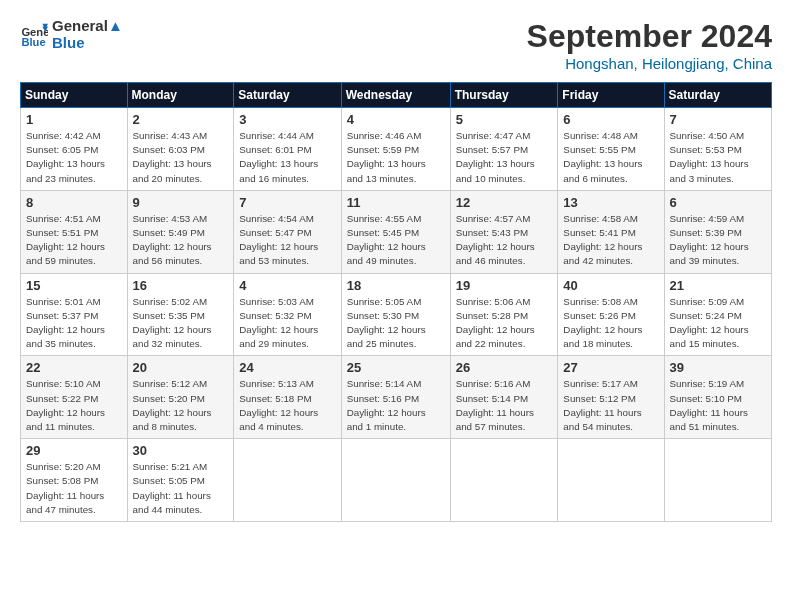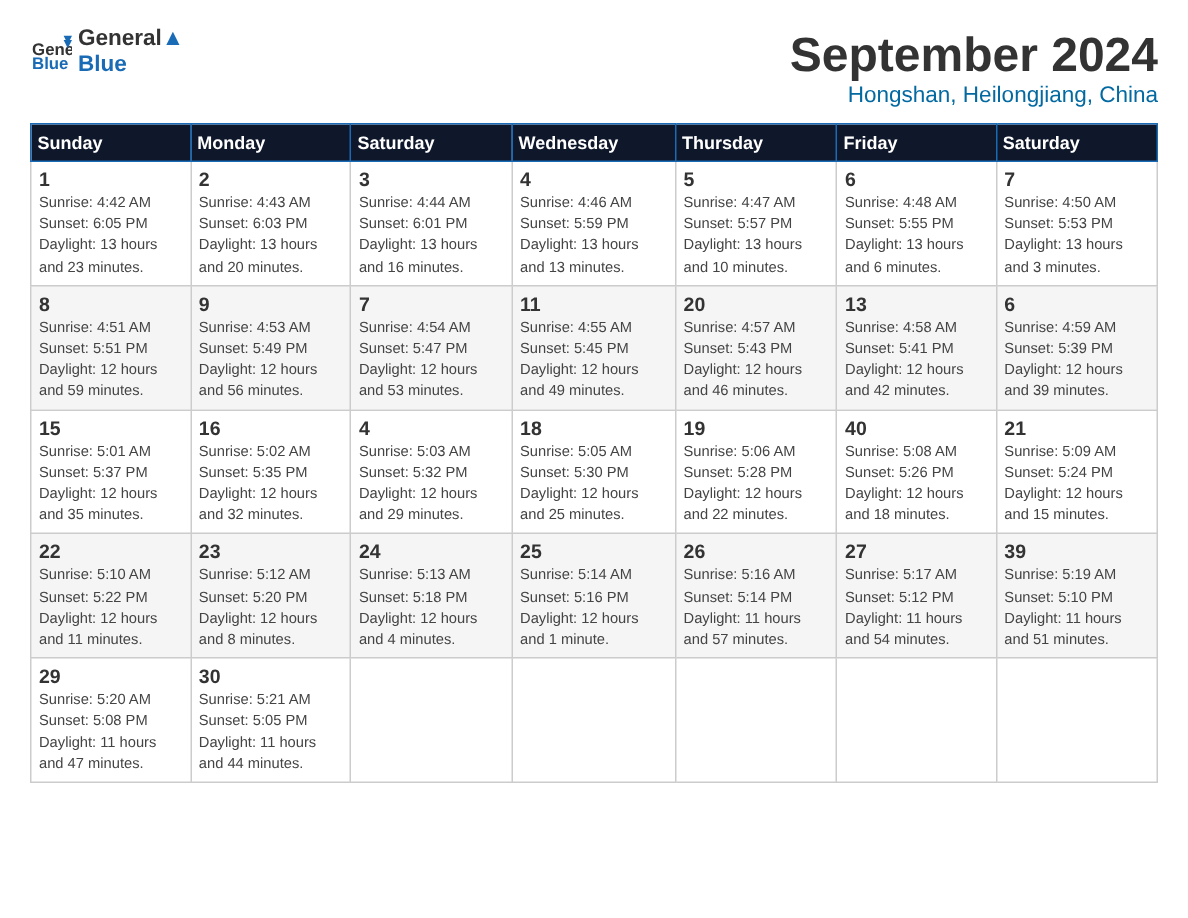--- a/index.html
+++ b/index.html
@@ -206,21 +206,21 @@
       </td>
           <td>
         <span class="day-num">11</span>
         <div class="day-detail">
           Sunrise: 4:55 AM<br>
           Sunset: 5:45 PM<br>
           Daylight: 12 hours and 49 minutes.
         </div>
       </td>
           <td>
-        <span class="day-num">20</span>
+        <span class="day-num">12</span>
         <div class="day-detail">
           Sunrise: 4:57 AM<br>
           Sunset: 5:43 PM<br>
           Daylight: 12 hours and 46 minutes.
         </div>
       </td>
           <td>
         <span class="day-num">13</span>
         <div class="day-detail">
           Sunrise: 4:58 AM<br>
@@ -298,21 +298,21 @@
         <tr>
           <td>
         <span class="day-num">22</span>
         <div class="day-detail">
           Sunrise: 5:10 AM<br>
           Sunset: 5:22 PM<br>
           Daylight: 12 hours and 11 minutes.
         </div>
       </td>
           <td>
-        <span class="day-num">23</span>
+        <span class="day-num">20</span>
         <div class="day-detail">
           Sunrise: 5:12 AM<br>
           Sunset: 5:20 PM<br>
           Daylight: 12 hours and 8 minutes.
         </div>
       </td>
           <td>
         <span class="day-num">24</span>
         <div class="day-detail">
           Sunrise: 5:13 AM<br>

